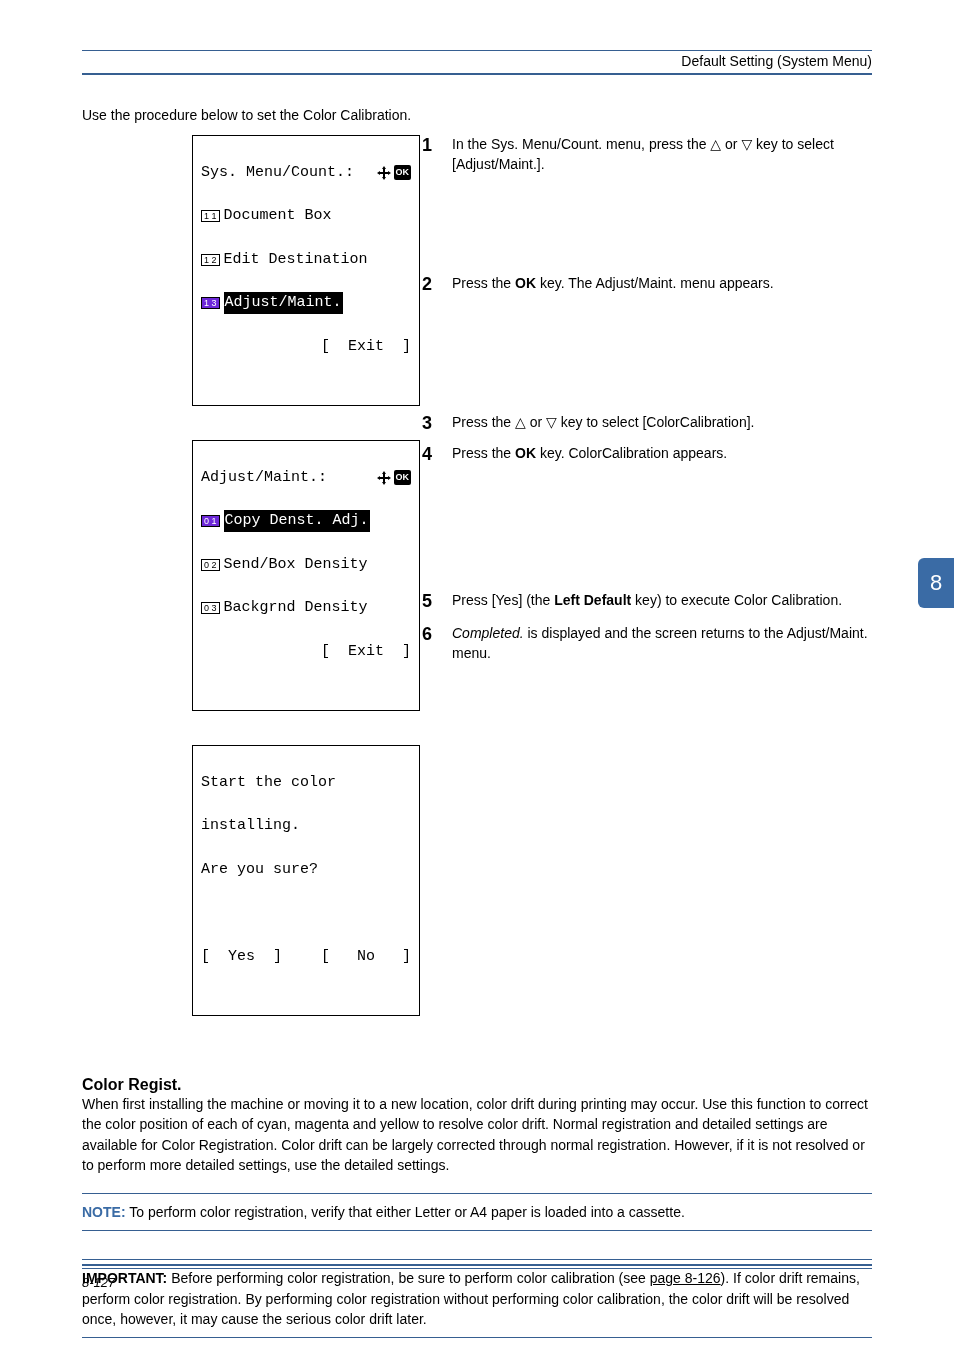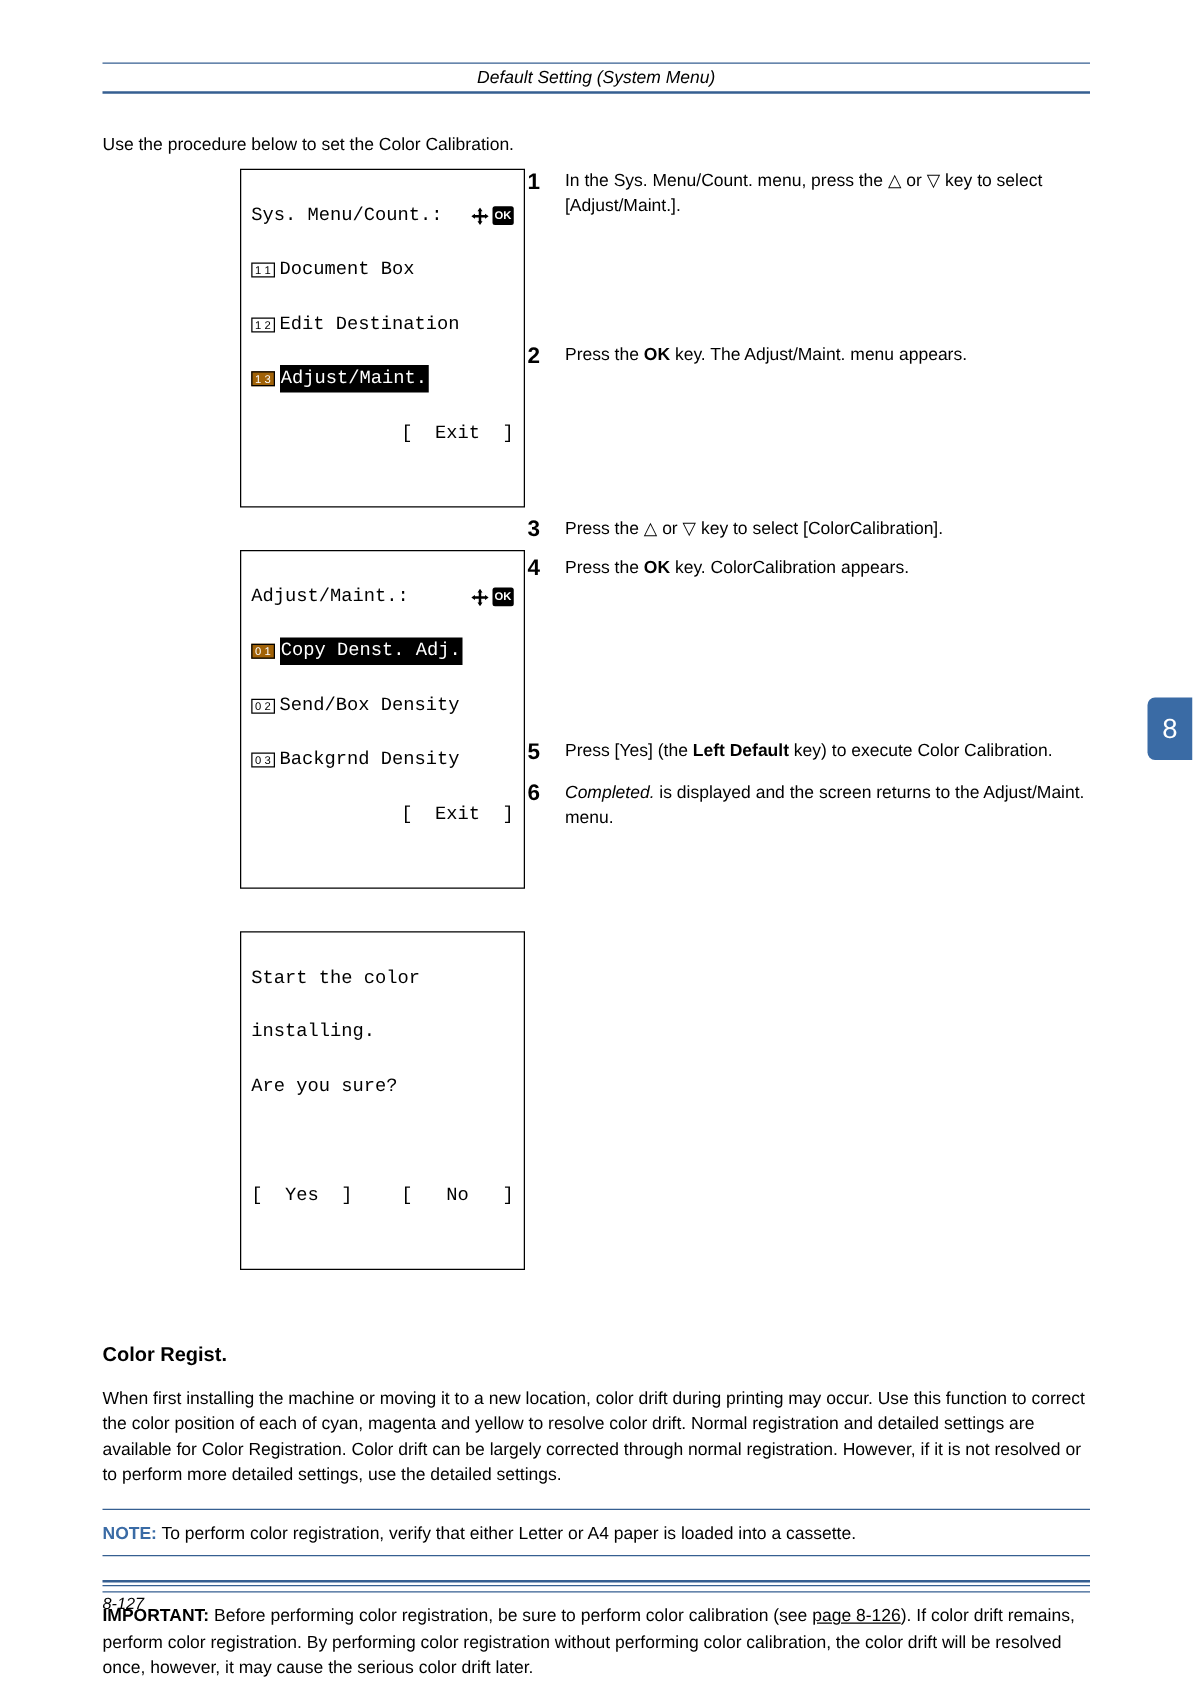--- a/index.html
+++ b/index.html
@@ -18,22 +18,21 @@
     height: 1350px;
   }
   .header-bar {
     border-top: 1px solid #365f91;
     padding-top: 2px;
   }
   .header-bar-line2 {
     border-top: 2px solid #365f91;
   }
   .header-text {
-    text-align: center;
-    font-style: italic;
+    text-align: right;
     font-size: 14px;
     color: #000;
     margin-bottom: 4px;
   }
   .intro {
     margin-top: 32px;
     margin-bottom: 12px;
   }
   .cols {
     display: flex;
@@ -59,21 +58,21 @@
     border: 1px solid #000;
     font-family: Arial, sans-serif;
     font-size: 9px;
     padding: 0 2px;
     margin-right: 4px;
     line-height: 11px;
     height: 12px;
     vertical-align: middle;
   }
   .numbox.inv {
-    background: #a16207; color: #fff; border-color: #000;
+    background: #6d28d9; color: #fff; border-color: #000;
   }
   .hl {
     background: #000;
     color: #fff;
     padding: 0 1px;
   }
   .arrows-icon, .ok-icon {
     display: inline-block;
     vertical-align: middle;
   }
@@ -114,21 +113,20 @@
     color: #fff;
     font-size: 22px;
     display: flex;
     align-items: center;
     justify-content: center;
   }
   h3.section {
     font-weight: bold;
     font-size: 16px;
     margin-top: 26px;
-    margin-bottom: 14px;
   }
   .body-p {
     font-size: 14px;
     line-height: 1.45;
     margin-bottom: 18px;
   }
   .note-box, .imp-box {
     border-top: 1px solid #365f91;
     border-bottom: 1px solid #365f91;
     padding: 8px 0;

